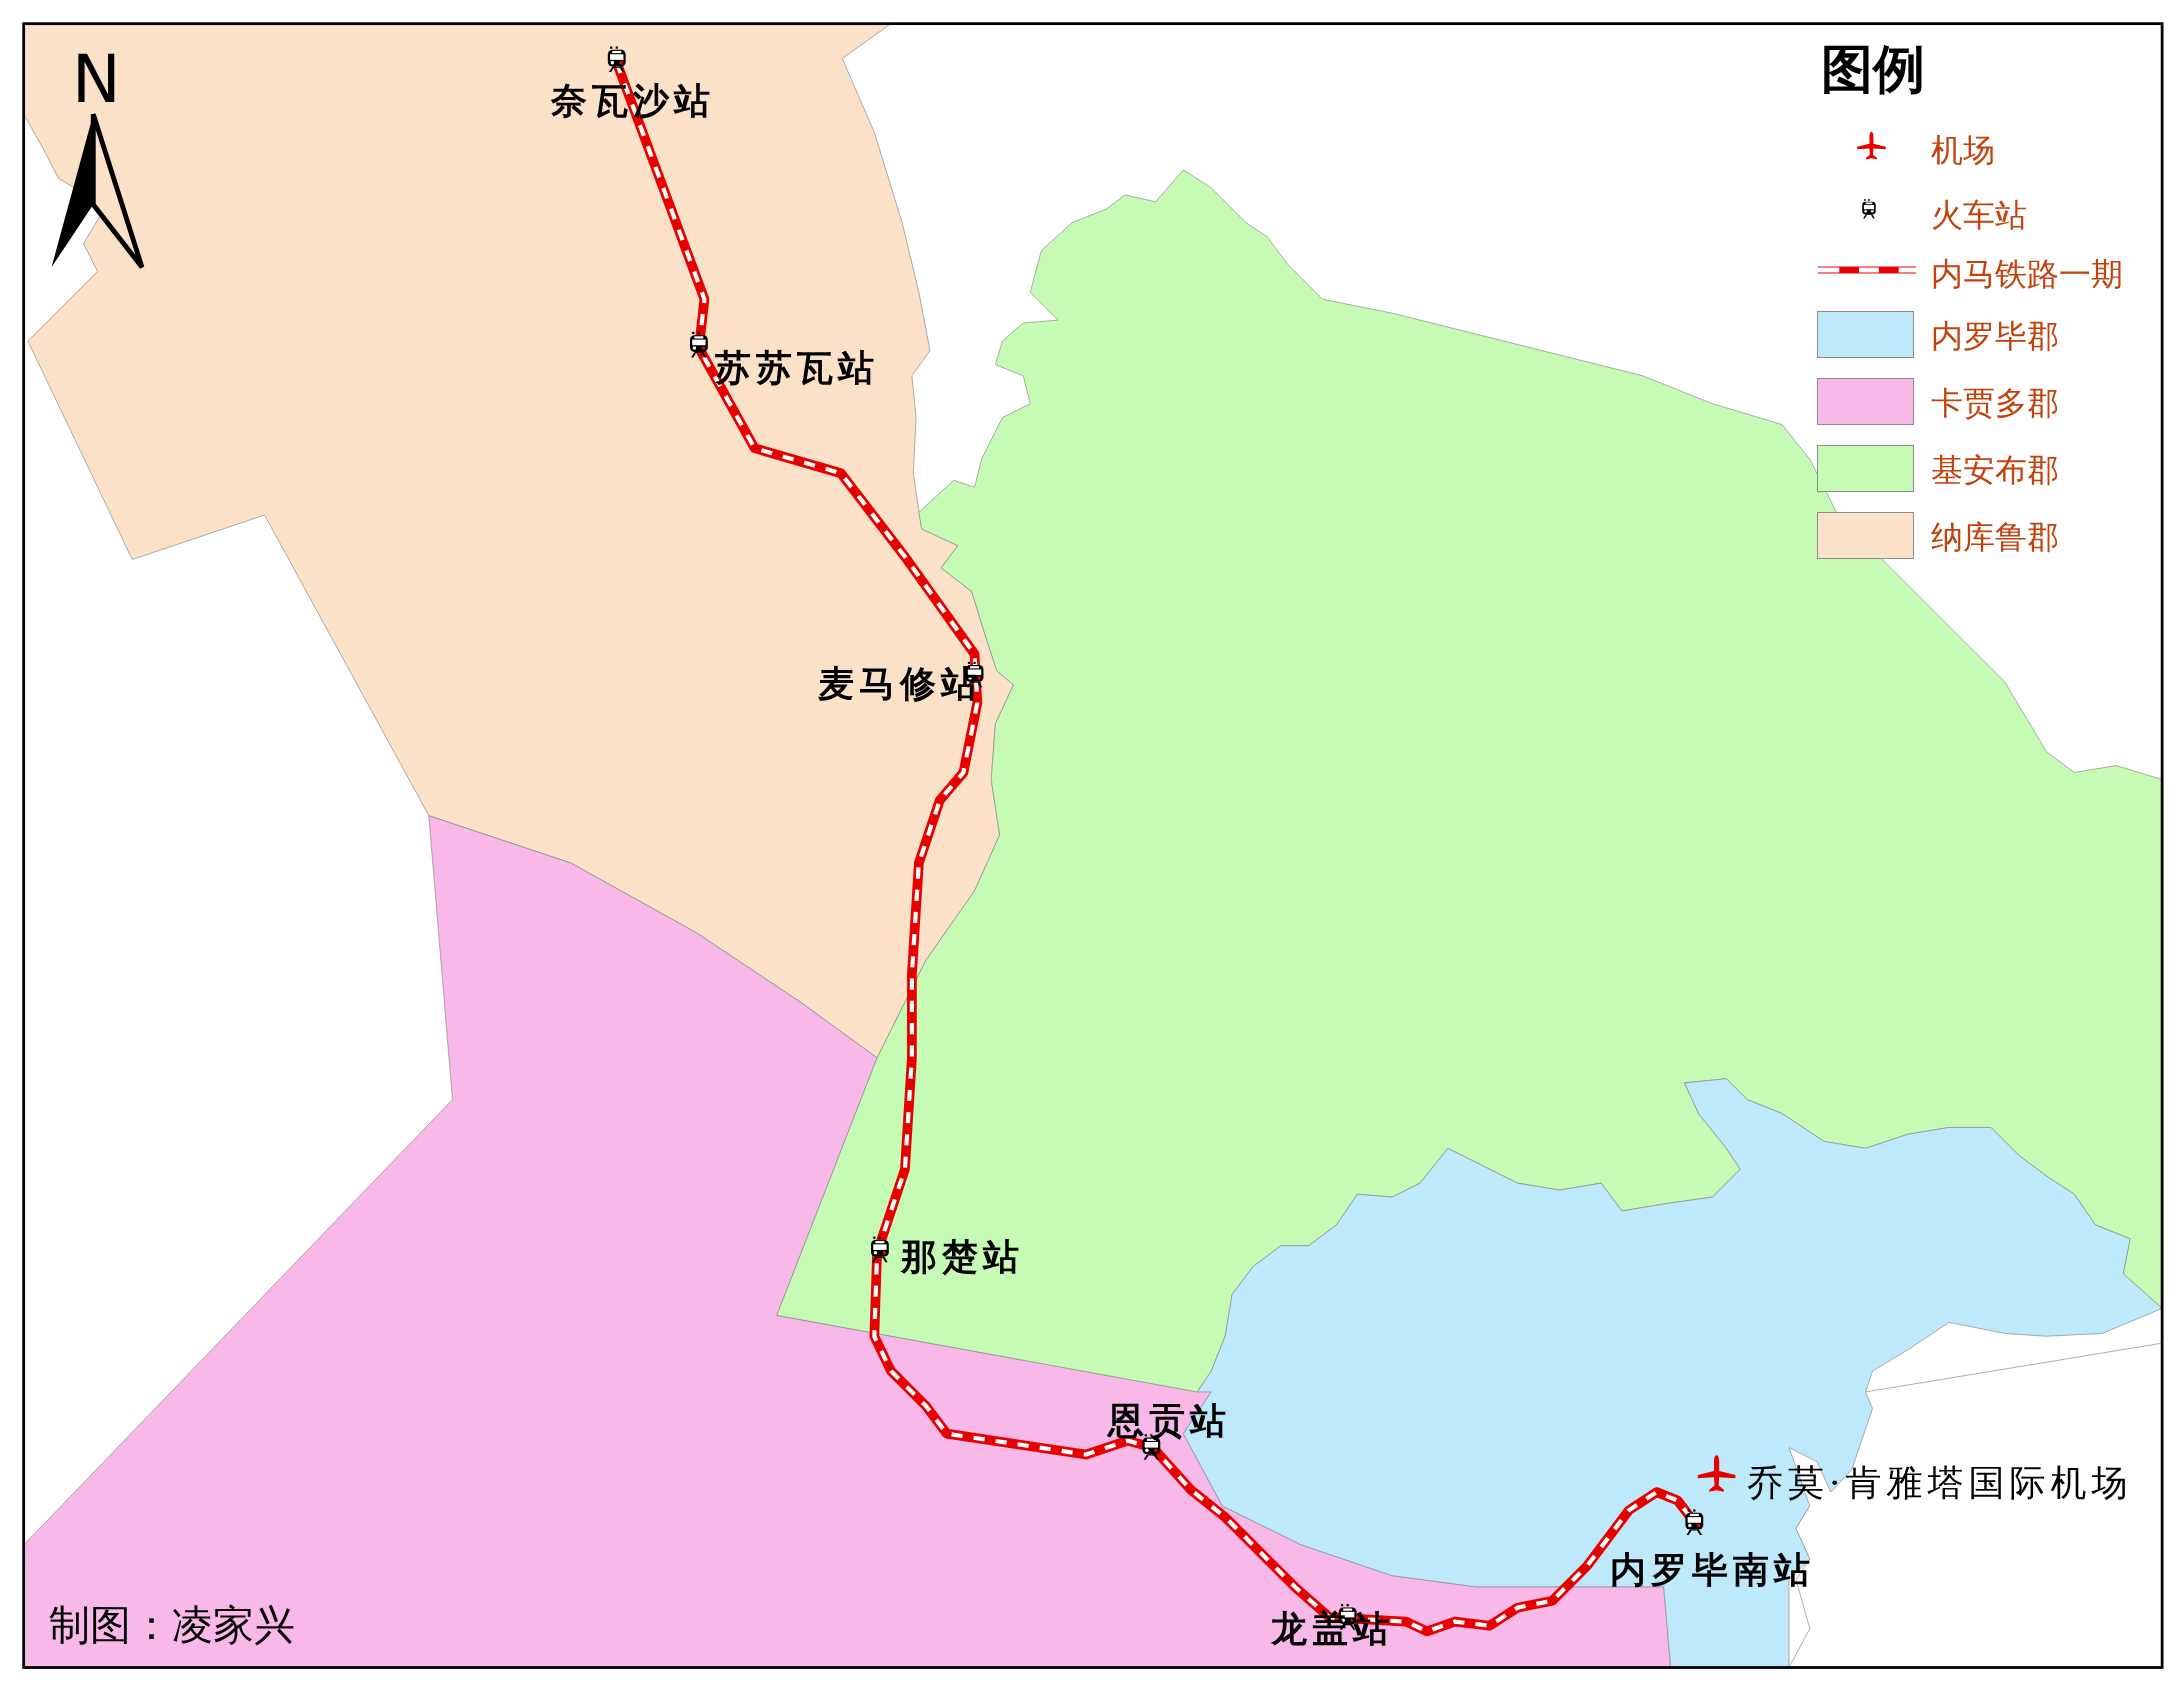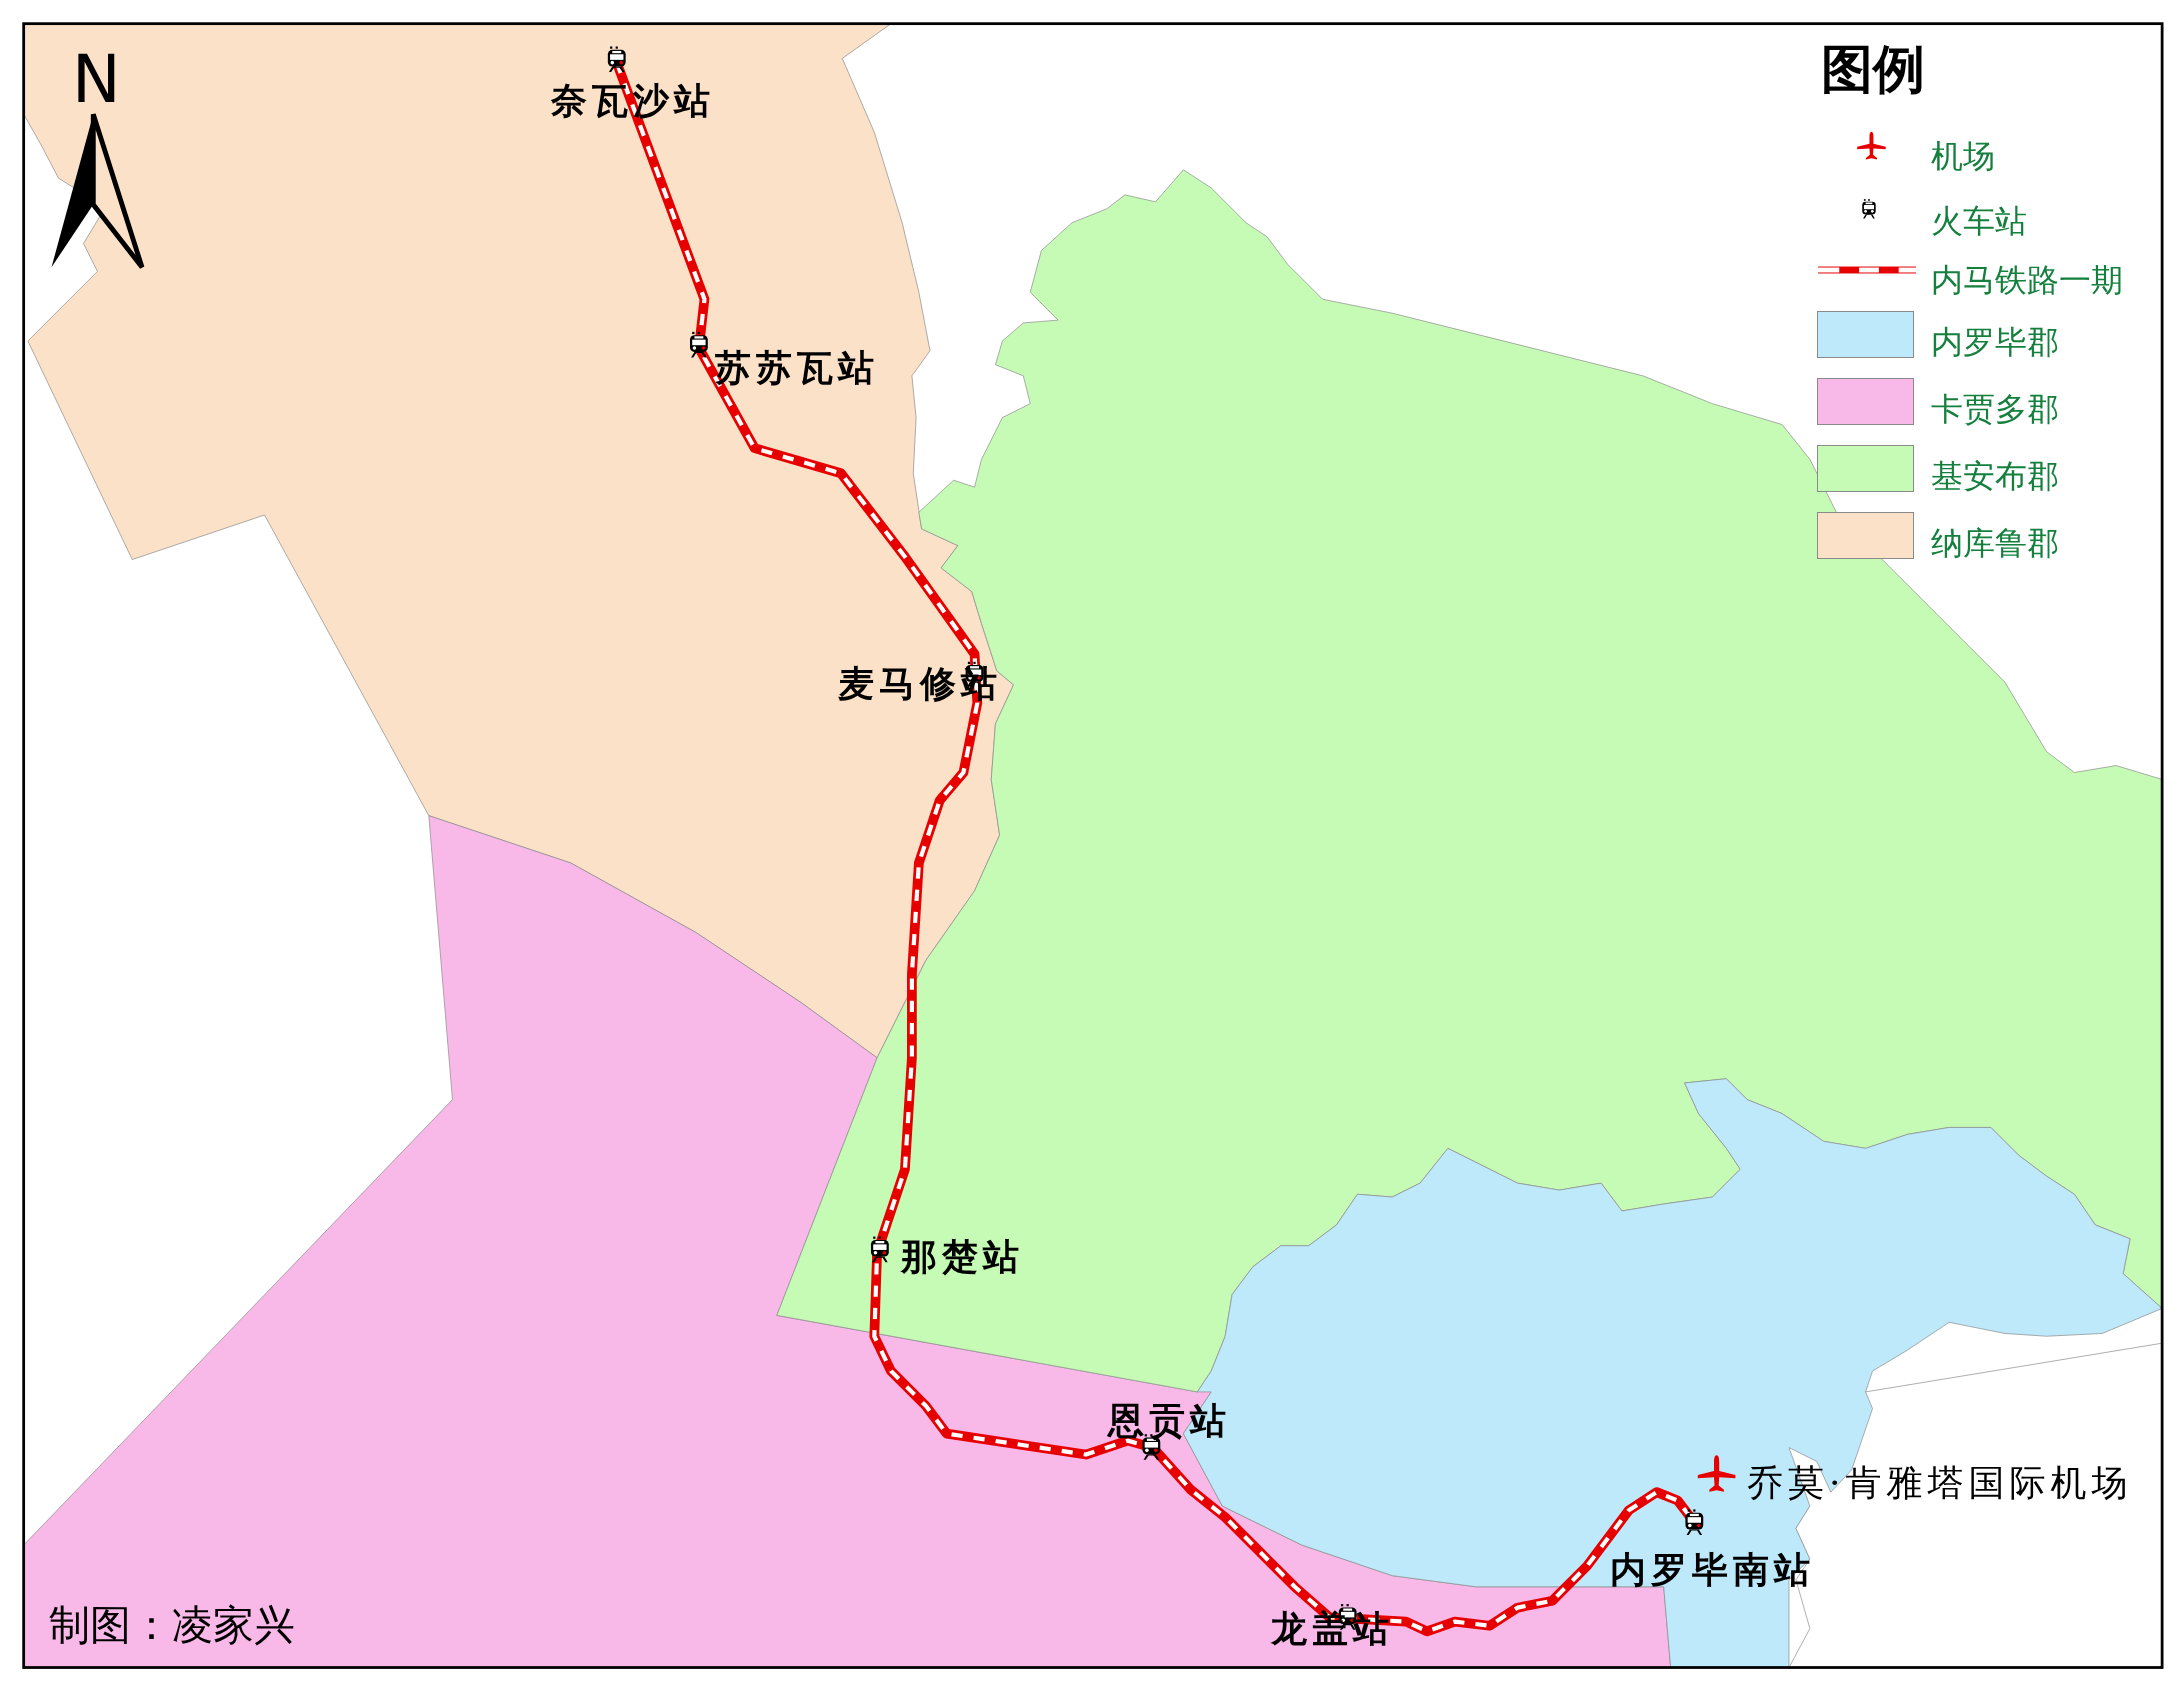--- a/index.html
+++ b/index.html
@@ -2,21 +2,21 @@
 <html style="font-size:8px"><head>
 <meta charset="utf-8">
 <style>
   html, body { margin:0; padding:0; background:#ffffff; }
   body { width:2183px; height:1687px; position:relative; overflow:hidden; font-family:"DejaVu Serif","Liberation Serif",serif; }
   #map { position:absolute; left:0; top:0; width:2183px; height:1687px; }
   .station-label { position:absolute; font-family:"DejaVu Serif","Liberation Serif",serif; font-weight:bold; font-size:36px; color:#000; letter-spacing:5px; white-space:nowrap; }
   .legend { position:absolute; left:1814px; top:35px; width:347px; }
   .legend-title { position:absolute; left:7px; top:0; font-size:52px; font-weight:bold; font-family:"DejaVu Serif","Liberation Serif",serif; color:#000; }
   .legend-item { position:absolute; left:0; width:347px; height:55px; }
-  .legend-label { position:absolute; left:117px; top:16px; font-size:32px; font-family:"DejaVu Serif","Liberation Serif",serif; color:#15803d; white-space:nowrap; }
+  .legend-label { position:absolute; left:117px; top:10px; font-size:32px; font-family:"DejaVu Serif","Liberation Serif",serif; color:#c2410c; white-space:nowrap; }
   .legend-swatch { position:absolute; left:2.5px; top:6px; width:97px; height:47px; border:1px solid #8a8a8a; box-sizing:border-box; }
   .legend-sym { position:absolute; left:2.5px; top:0; width:99px; height:55px; }
   .credit { position:absolute; left:49px; top:1598px; font-size:41px; font-family:"DejaVu Serif","Liberation Serif",serif; color:#000; white-space:nowrap; }
   .north-n { position:absolute; left:22px; top:0; font-family:"DejaVu Sans","Liberation Sans",sans-serif; font-size:65px; color:#000; line-height:1; }
   .airport-label { position:absolute; font-family:"DejaVu Serif","Liberation Serif",serif; font-weight:normal; font-size:36px; letter-spacing:5px; white-space:nowrap; }
 </style>
 </head>
 <body>
 
 <svg id="map" viewBox="0 0 1568 1212" preserveAspectRatio="none" xmlns="http://www.w3.org/2000/svg">
@@ -66,21 +66,21 @@
     <polygon points="67,82 102,192 67,147" fill="none" stroke="#000" stroke-width="3.5"></polygon>
   </g>
 
   <rect x="17" y="17" width="1536" height="1181" fill="none" stroke="#000" stroke-width="2"></rect>
 </svg>
 
 <div class="north-n" style="position:absolute;left:72px;top:47px;">N</div>
 
 <div class="station-label" style="left:551px;top:77px;">奈瓦沙站</div>
 <div class="station-label" style="left:715px;top:344px;">苏苏瓦站</div>
-<div class="station-label" style="left:818px;top:660px;margin-left:20px;">麦马修站</div>
+<div class="station-label" style="left:818px;top:660px;">麦马修站</div>
 <div class="station-label" style="left:901px;top:1233px;text-align:center;">那楚站</div>
 <div class="station-label" style="left:1108px;top:1397px;">恩贡站</div>
 <div class="station-label" style="left:1231px;top:1605px;margin-left:40px;">龙盖站</div>
 <div class="station-label" style="left:1610px;top:1546px;">内罗毕南站</div>
 
 <div class="airport-label" style="left:1747px;top:1459px;">乔莫·肯雅塔国际机场</div>
 
 <div class="legend">
   <div class="legend-title">图例</div>
 

